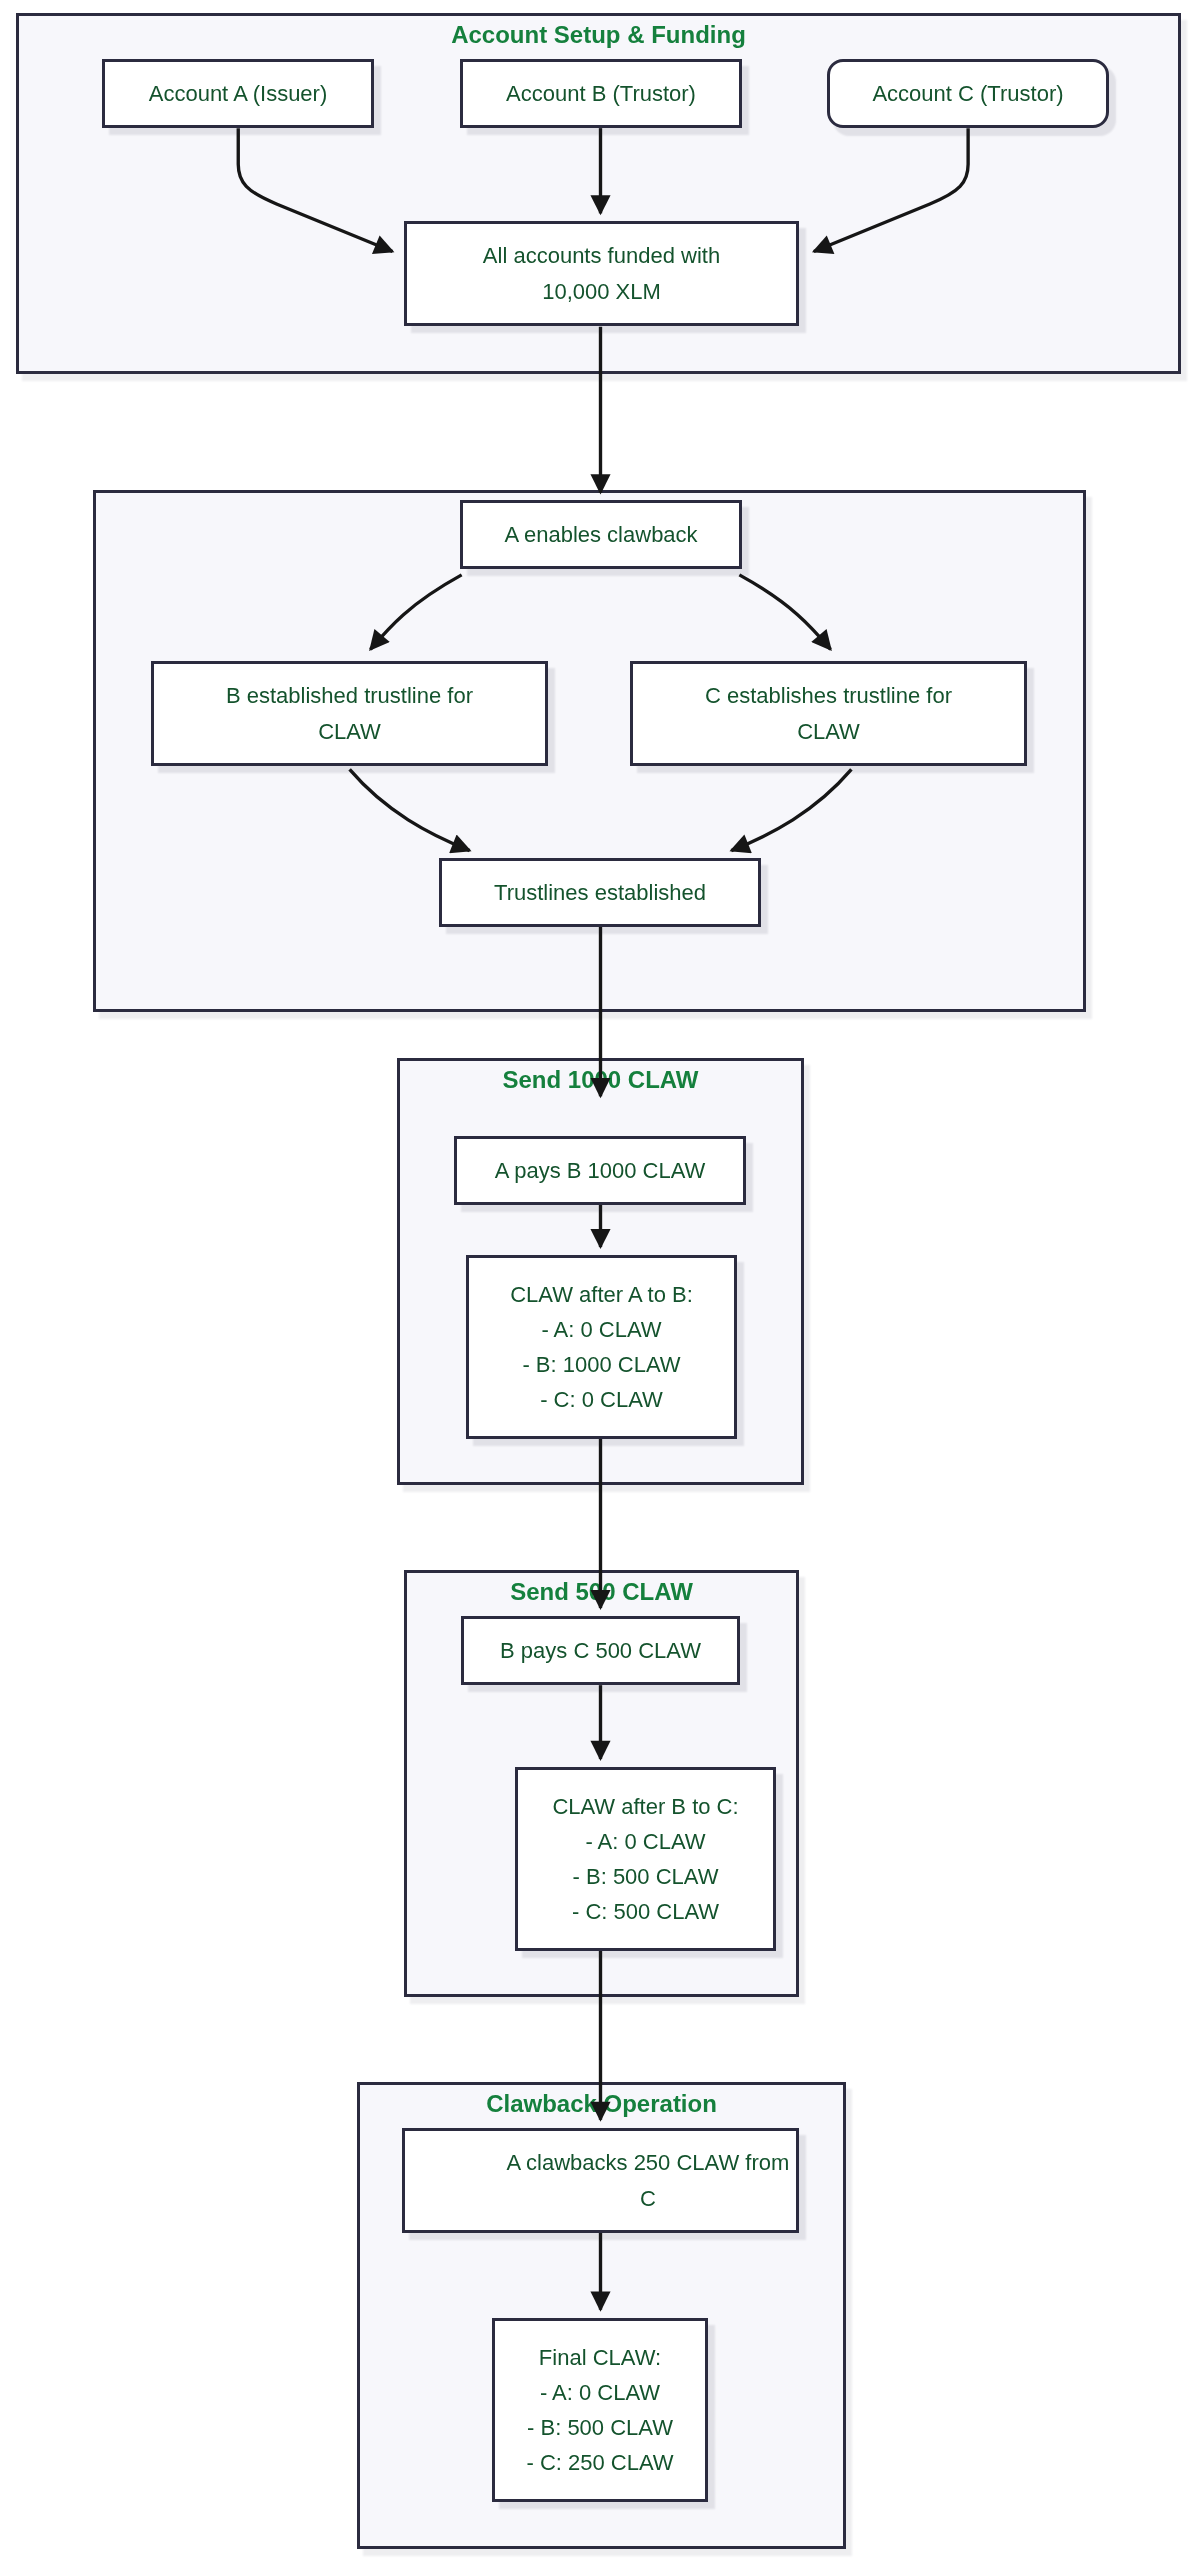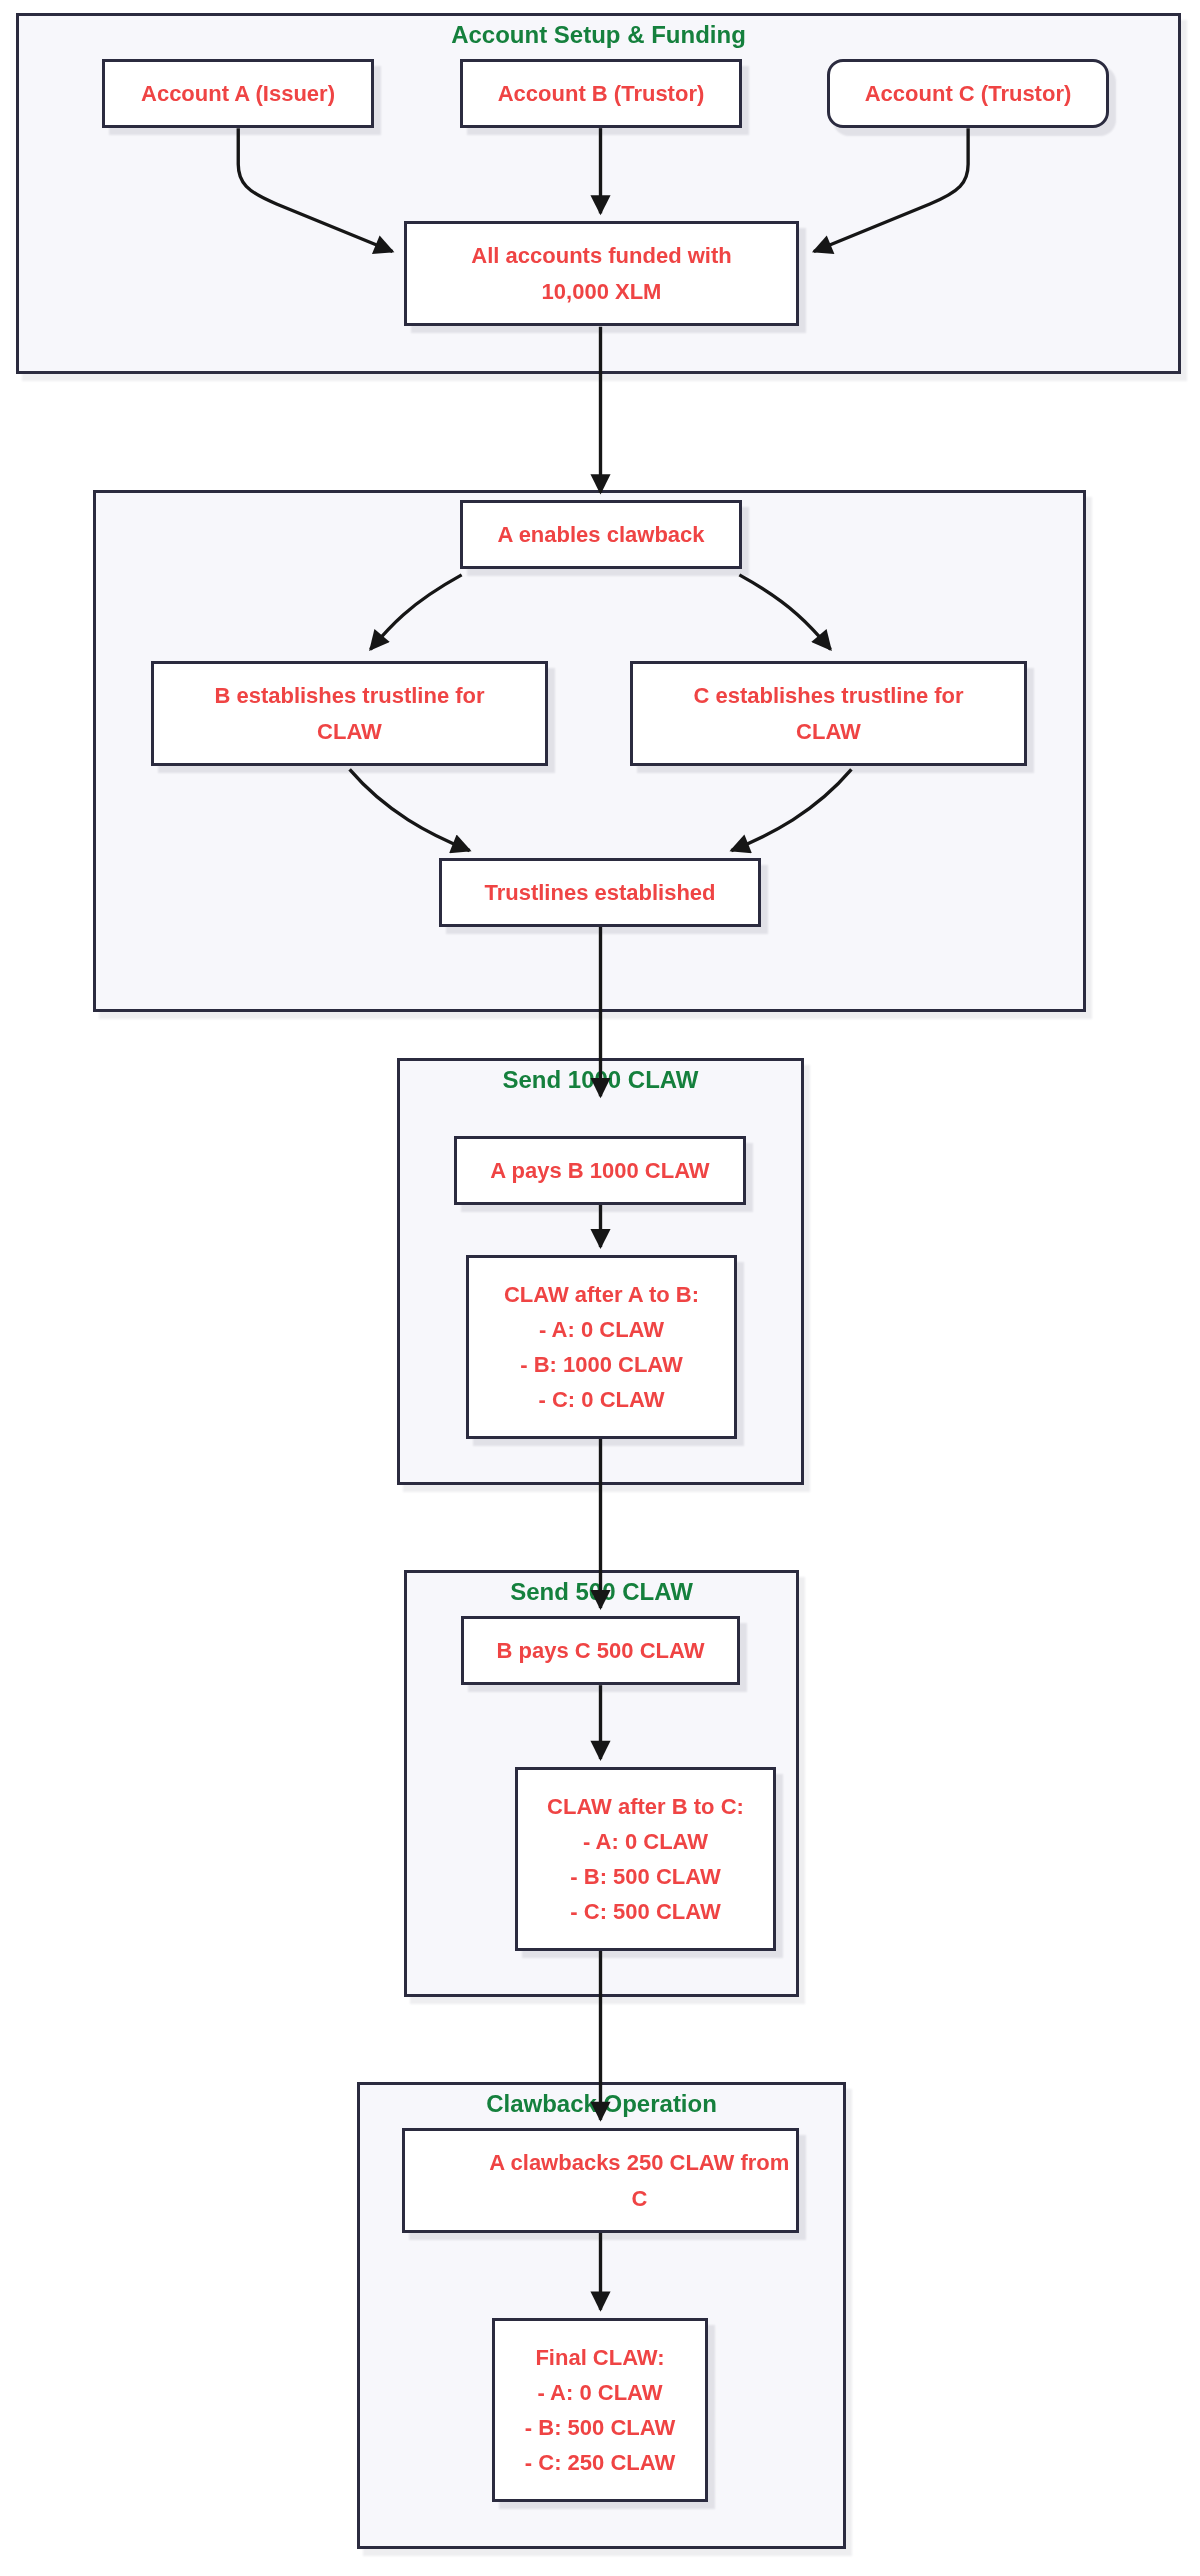--- a/index.html
+++ b/index.html
@@ -44,23 +44,23 @@
     z-index: 3;
     box-sizing: border-box;
     display: flex;
     align-items: center;
     justify-content: center;
   }
   .node-label {
     white-space: pre-line;
     text-align: center;
     font-size: 22px;
-    font-weight: 700;
+    font-weight: 400;
     line-height: 1.6;
-    color: #ef4444;
+    color: #14532d;
     padding: 0 6.7px;
   }
 </style>
 </head>
 <body>
 
 <div class="sg" style="left:16px; top:13.4px; width:1165px; height:361px;">
   <div class="sg-title">Account Setup &amp; Funding</div>
 </div>
 
@@ -115,21 +115,21 @@
 </div>
 <div class="node" style="left:404px; top:221px; width:395px; height:105px;">
   <span class="node-label">All accounts funded with
 10,000 XLM</span>
 </div>
 
 <div class="node" style="left:460px; top:500px; width:282px; height:69px;">
   <span class="node-label">A enables clawback</span>
 </div>
 <div class="node" style="left:151px; top:661px; width:397px; height:105px;">
-  <span class="node-label">B establishes trustline for
+  <span class="node-label">B established trustline for
 CLAW</span>
 </div>
 <div class="node" style="left:630px; top:661px; width:397px; height:105px;">
   <span class="node-label">C establishes trustline for
 CLAW</span>
 </div>
 <div class="node" style="left:439px; top:858px; width:322px; height:69px;">
   <span class="node-label">Trustlines established</span>
 </div>
 

